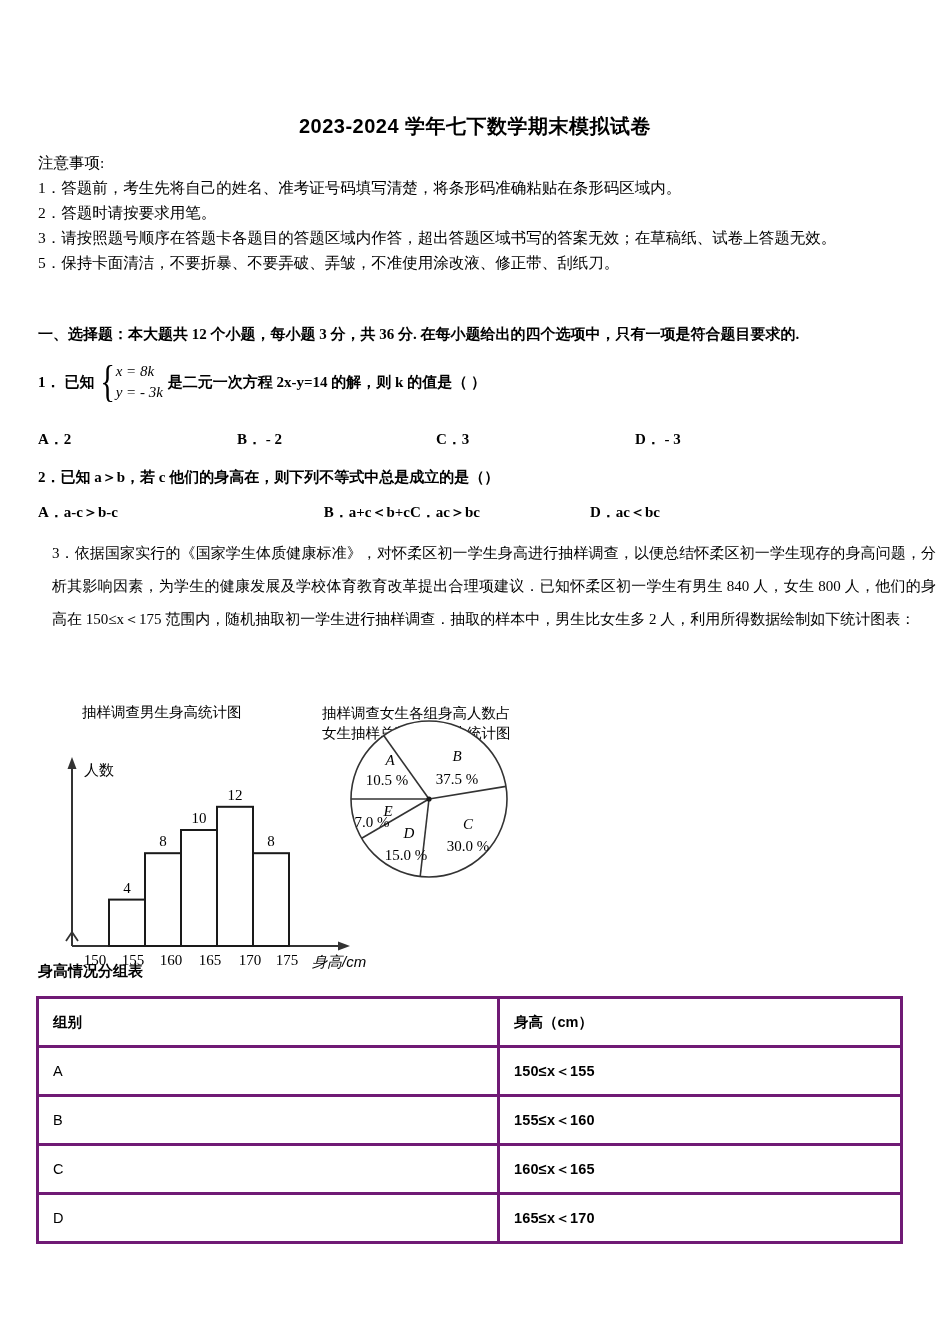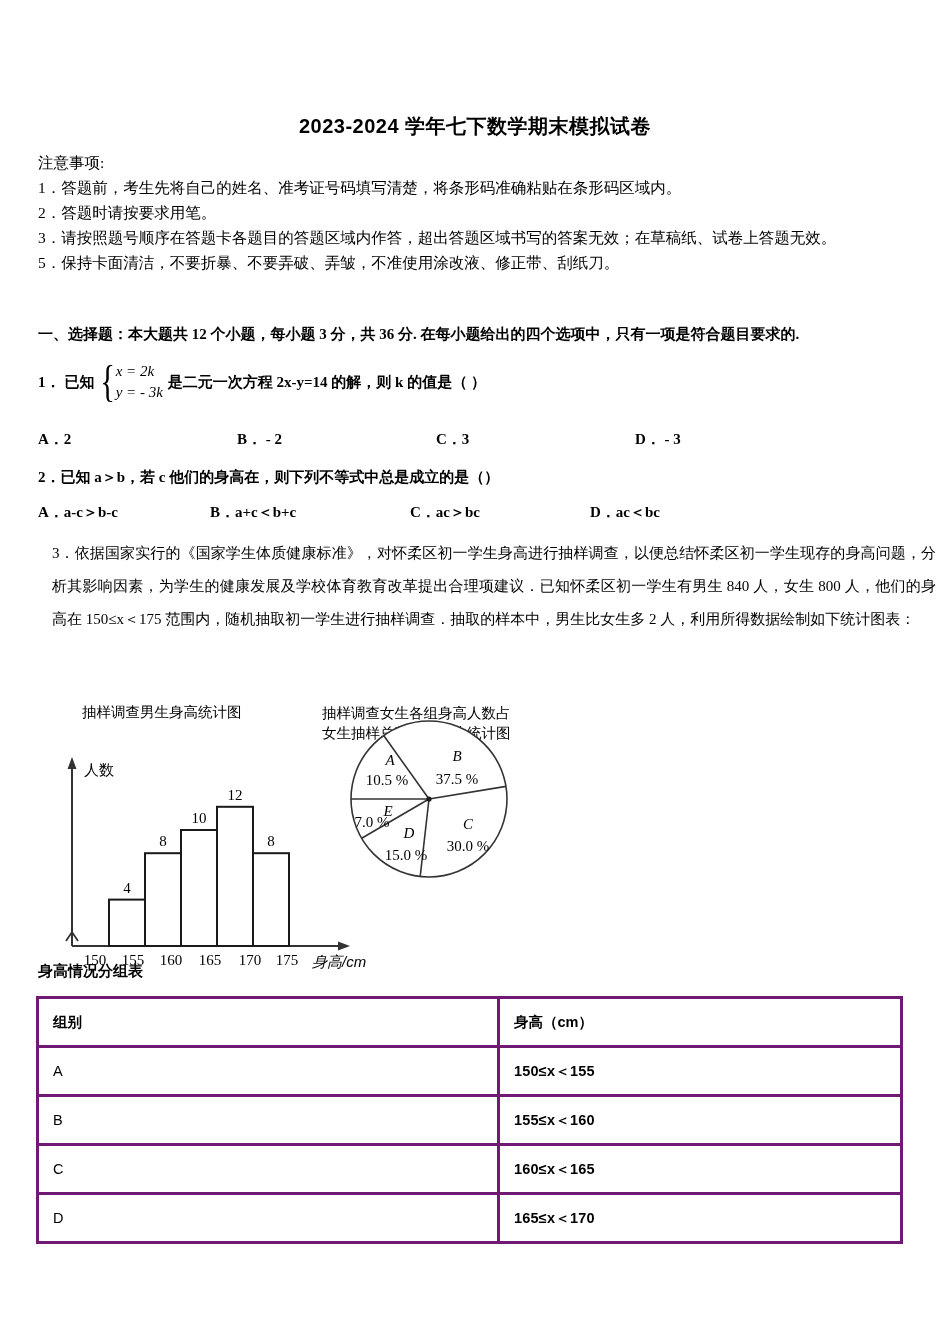--- a/index.html
+++ b/index.html
@@ -172,42 +172,42 @@
 
   <div class="section-head">一、选择题：本大题共 12 个小题，每小题 3 分，共 36 分. 在每小题给出的四个选项中，只有一项是符合题目要求的.</div>
 
   <div class="q1">
     <div class="q1-row">
       <span class="q1-num">1．</span>
       <span class="q1-lead">已知</span>
       <span class="brace-sys">
         <span class="brace-glyph">{</span>
         <span class="sys-eqs">
-          <span>x = 2k</span>
+          <span>x = 8k</span>
           <span>y = - 3k</span>
         </span>
       </span>
       <span class="q1-tail">是二元一次方程 2x-y=14 的解，则 k 的值是（    ）</span>
     </div>
   </div>
 
   <div class="opts" style="top:430px;gap:24px;">
     <span style="width:175px;">A．2</span>
     <span style="width:175px;">B． - 2</span>
     <span style="width:175px;">C．3</span>
     <span style="width:175px;">D． - 3</span>
   </div>
 
   <div class="q2">
     <span>2．</span><span>已知 a＞b，若 c 他们的身高在，则下列不等式中总是成立的是（）</span>
   </div>
 
   <div class="opts" style="top:503px;">
     <span style="width:172px;">A．a-c＞b-c</span>
-    <span style="width:200px;">B．a+c＜b+c</span>
+    <span style="width:200px;text-align:right;">B．a+c＜b+c</span>
     <span style="width:180px;">C．ac＞bc</span>
     <span style="width:160px;">D．ac＜bc</span>
   </div>
 
   <div class="q3">
     <span>3．</span><span>依据国家实行的《国家学生体质健康标准》，对怀柔区初一学生身高进行抽样调查，以便总结怀柔区初一学生现存的身高问题，分析其影响因素，为学生的健康发展及学校体育教育改革提出合理项建议．已知怀柔区初一学生有男生 840 人，女生 800 人，他们的身高在 150≤x＜175 范围内，随机抽取初一学生进行抽样调查．抽取的样本中，男生比女生多 2 人，利用所得数据绘制如下统计图表：</span>
   </div>
 
   <div class="charts">
     <div class="bar-title">抽样调查男生身高统计图</div>

